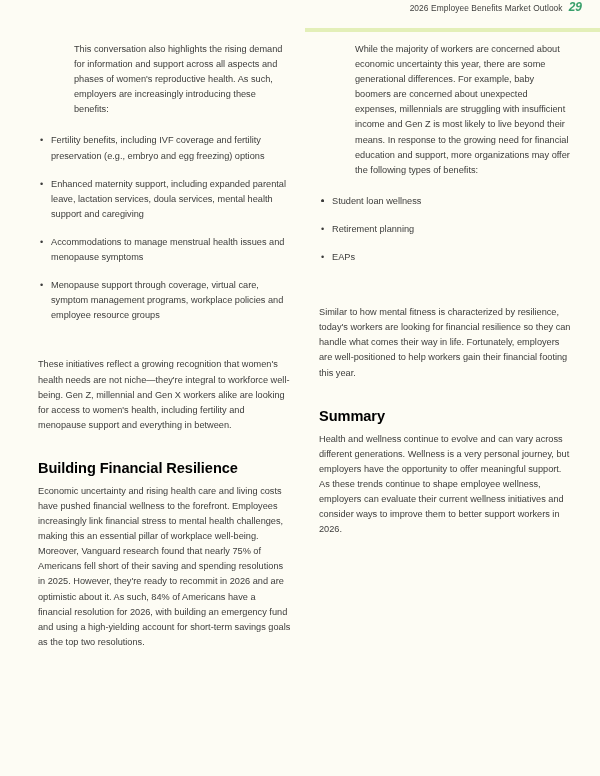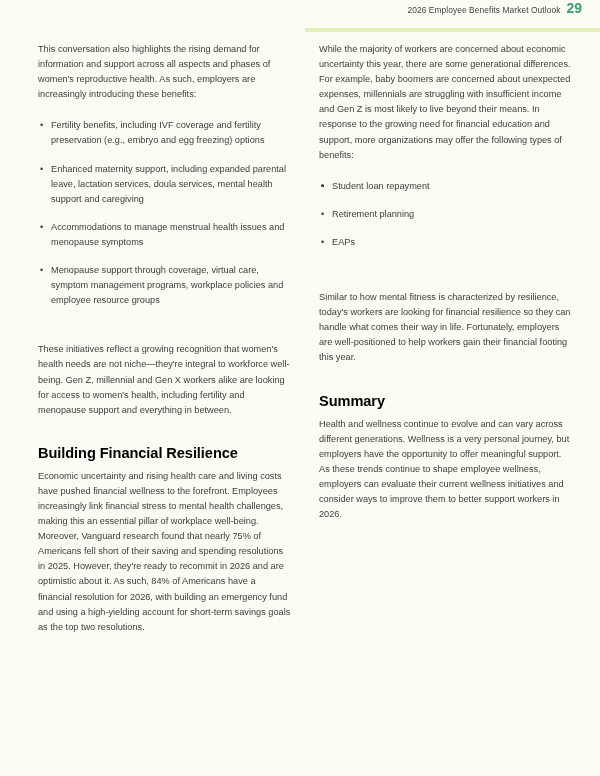--- a/index.html
+++ b/index.html
@@ -46,23 +46,24 @@
     align-items: baseline;
     gap: 6px;
     white-space: nowrap;
   }
   .header-title {
     font-size: 8.4px;
     letter-spacing: 0.01em;
     color: #3f3f3e;
   }
   .page-number {
-    font-size: 14px;
+    font-size: 12px;
     font-weight: bold;
     color: #3aa06c;
+    font-style: italic;
   }
 
   
   .columns {
     position: absolute;
     top: 42px;
     left: 38px;
     right: 24px;
     display: flex;
     gap: 28px;
@@ -74,20 +75,21 @@
 
   p.body {
     margin: 0 0 14px 0;
     font-size: 9.2px;
     line-height: 15.1px;
     color: #3c3c3b;
     text-align: left;
   }
   p.body.tight {
     margin-bottom: 0;
+    margin-left: 36px;
   }
 
   ul.bullets {
     margin: 14px 0 14px 0;
     padding: 0;
     list-style: none;
   }
   ul.bullets.first {
     margin-top: 16px;
   }
@@ -180,21 +182,21 @@
 
       <ul class="bullets first">
         <li>
           <span class="dot">•</span>
         </li>
         <li>
           <span class="dot">•</span>
         </li>
         <li>
           <span class="dot">•</span>
-          <span>Student loan repayment</span>
+          <span>Student loan wellness</span>
         </li>
         <li>
           <span class="dot">•</span>
           <span>Retirement planning</span>
         </li>
         <li>
           <span class="dot">•</span>
           <span>EAPs</span>
         </li>
       </ul>

